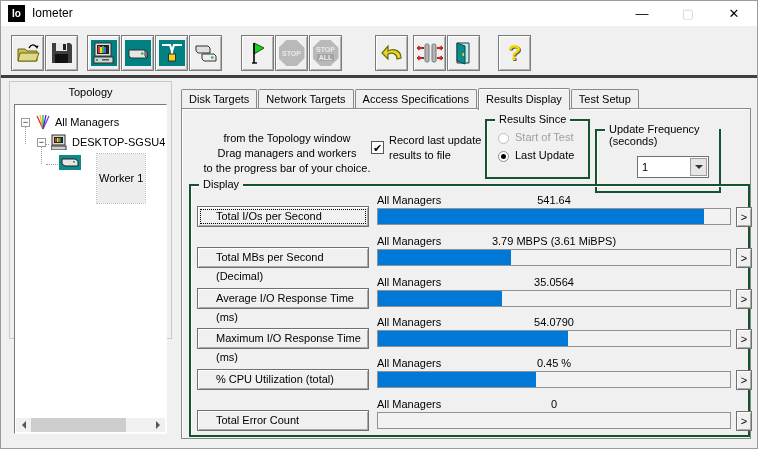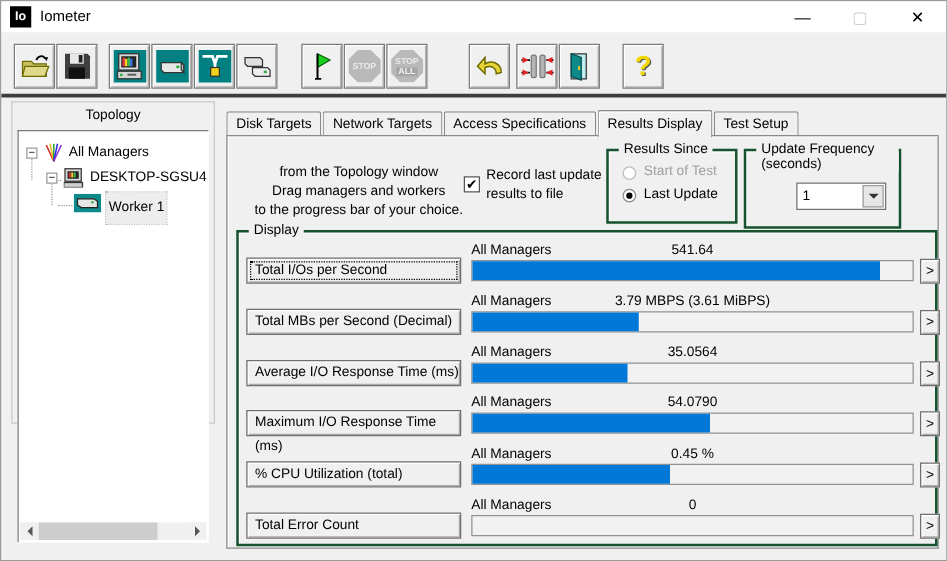--- a/index.html
+++ b/index.html
@@ -78,21 +78,21 @@
   .combo { position:absolute; width:72px; height:22px; background:#fff; border:1px solid #707070; }
   .combo .val { position:absolute; left:4px; top:0; line-height:20px; }
   .combo .drop { position:absolute; right:1px; top:1px; width:17px; height:18px; background:#e6e6e6;
                  border:1px solid #9d9d9d; display:flex; align-items:center; justify-content:center; }
   .tri-d { width:0; height:0; border:4px solid transparent; border-top-color:#333; border-bottom:none; }
 
   
   .drow { position:absolute; left:0; width:558px; height:38px; }
   .mbtn { position:absolute; left:6px; top:12px; width:172px; height:21px; background:#f0f0f0;
           border:1px solid #707070; box-shadow:inset 1px 1px 0 #ffffff, inset -1px -1px 0 #a9a9a9;
-          text-align:left; padding-left:6px; line-height:19px; font-size:11px; }
+          text-align:left; padding-left:18px; line-height:19px; font-size:11px; }
   .mbtn.focus { outline:1px dotted #000; outline-offset:-4px; }
   .scope { position:absolute; left:186px; top:0; }
   .rowval { position:absolute; left:186px; top:0; width:354px; text-align:center; }
   .rowmax { position:absolute; left:186px; top:0; width:354px; text-align:right;margin-top:13px; }
   .bar { position:absolute; left:186px; top:14px; width:354px; height:17px; background:#f2f2f2;
          border:1px solid #8e9294; }
   .fill { position:absolute; left:0; top:0; height:100%; background:#0078d7; }
   .expbtn { position:absolute; left:545px; top:13px; width:16px; height:20px; background:#f0f0f0;
             border:1px solid #707070; box-shadow:inset 1px 1px 0 #fff, inset -1px -1px 0 #a9a9a9;
             text-align:center; line-height:18px; }
@@ -265,21 +265,21 @@
       </div>
 
       <div class="titem" style="left:0; top:49px">
         <span style="position:absolute; left:44px; top:1px">
           <svg width="22" height="15">
               <rect x="0" y="0" width="22" height="15" fill="#0e8a8a"></rect>
               <path d="M3 4 L16 4 L19 6 L19 11 L6 11 L3 9 Z" fill="#e6e6e6" stroke="#222"></path>
               <rect x="14" y="6" width="2" height="1.6" fill="#2fae3c"></rect>
             </svg>
         </span>
-        <span class="tlabel sel" style="left:70px; padding:4px 2px">Worker 1</span>
+        <span class="tlabel sel" style="left:82px; padding:16px 2px">Worker 1</span>
       </div>
 
       <div class="hscroll">
         <div class="sarrow" style="left:0">
             <span class="tri-l"></span>
           </div>
         <div class="sthumb"></div>
         <div class="sarrow" style="right:0">
             <span class="tri-r"></span>
           </div>
@@ -305,21 +305,21 @@
     <div class="cblabel" style="left:207px; top:24px">Record last update results to file</div>
 
     <div class="groupbox" style="left:303px; top:10px; width:105px; height:60px">
       <span class="grouplabel">Results Since</span>
       <span class="radio off" style="left:11px; top:12px"></span>
       <span class="dis" style="position:absolute; left:28px; top:10px">Start of Test</span>
       <span class="radio on" style="left:11px; top:30px"></span>
       <span style="position:absolute; left:28px; top:28px">Last Update</span>
     </div>
 
-    <div class="groupbox" style="left:413px; top:10px; width:126px; height:64px">
+    <div class="groupbox" style="left:413px; top:20px; width:126px; height:64px">
       <span class="grouplabel">Update Frequency (seconds)</span>
       <div class="combo" style="left:40px; top:25px">
         <span class="val">1</span>
         <span class="drop">
             <span class="tri-d"></span>
           </span>
       </div>
     </div>
 
     <div class="groupbox" style="left:7px; top:75px; width:561px; height:253px">

